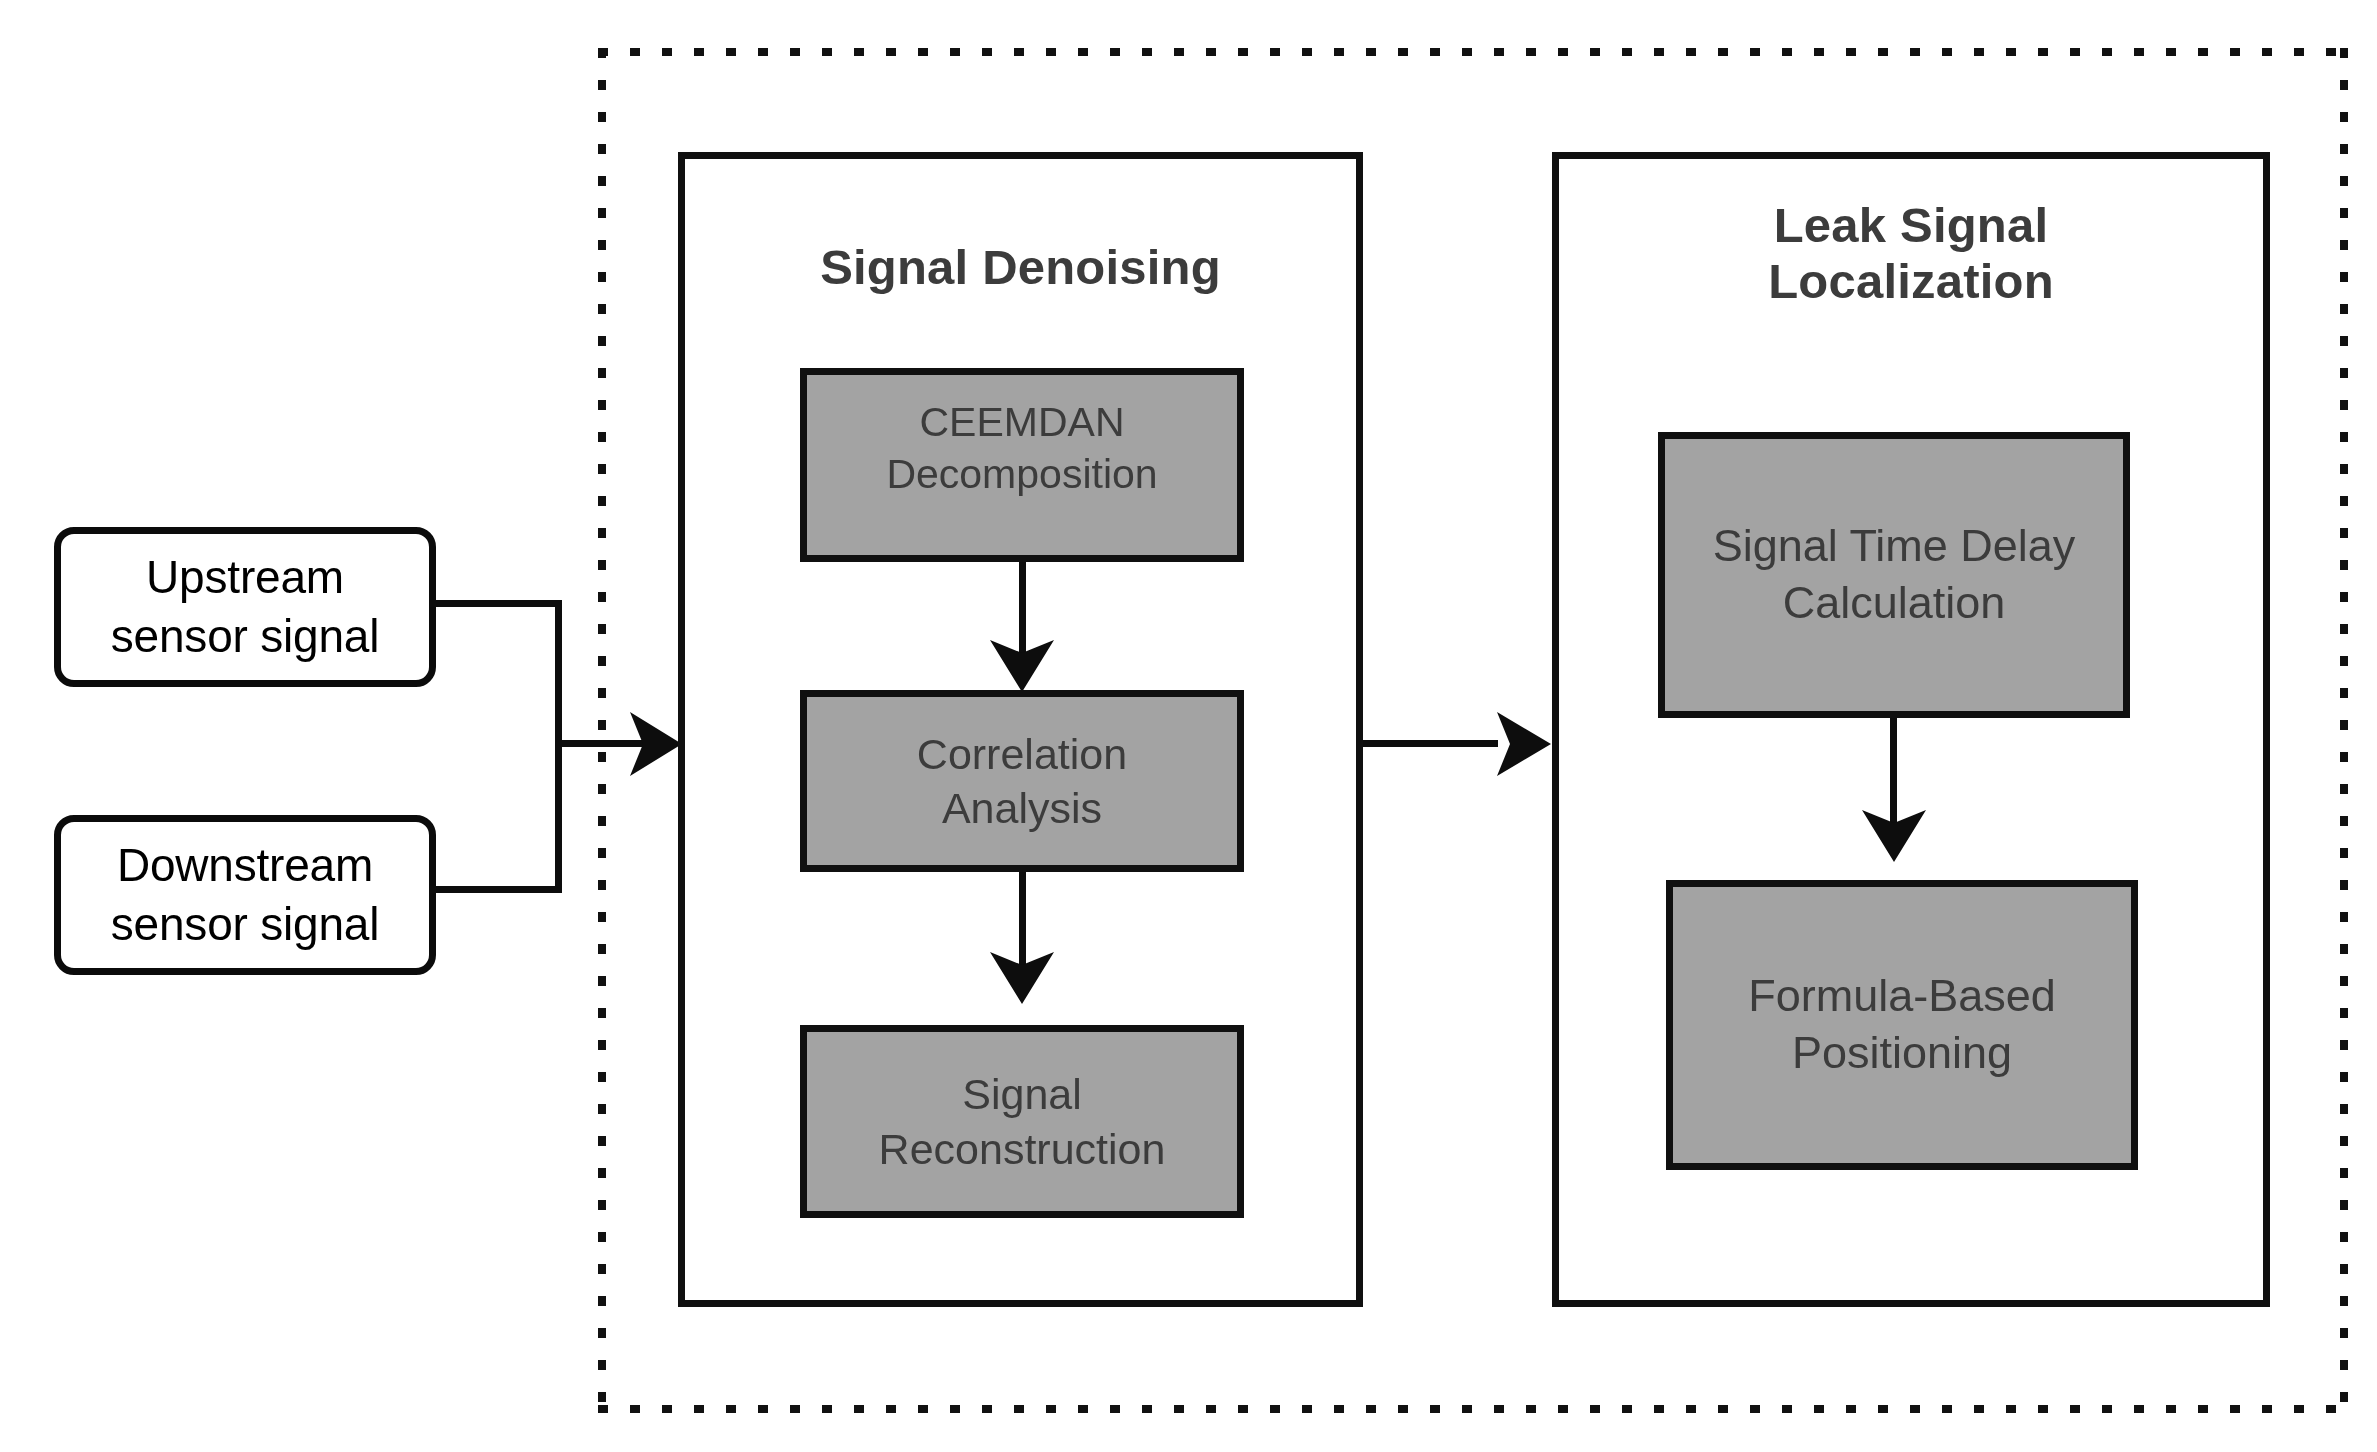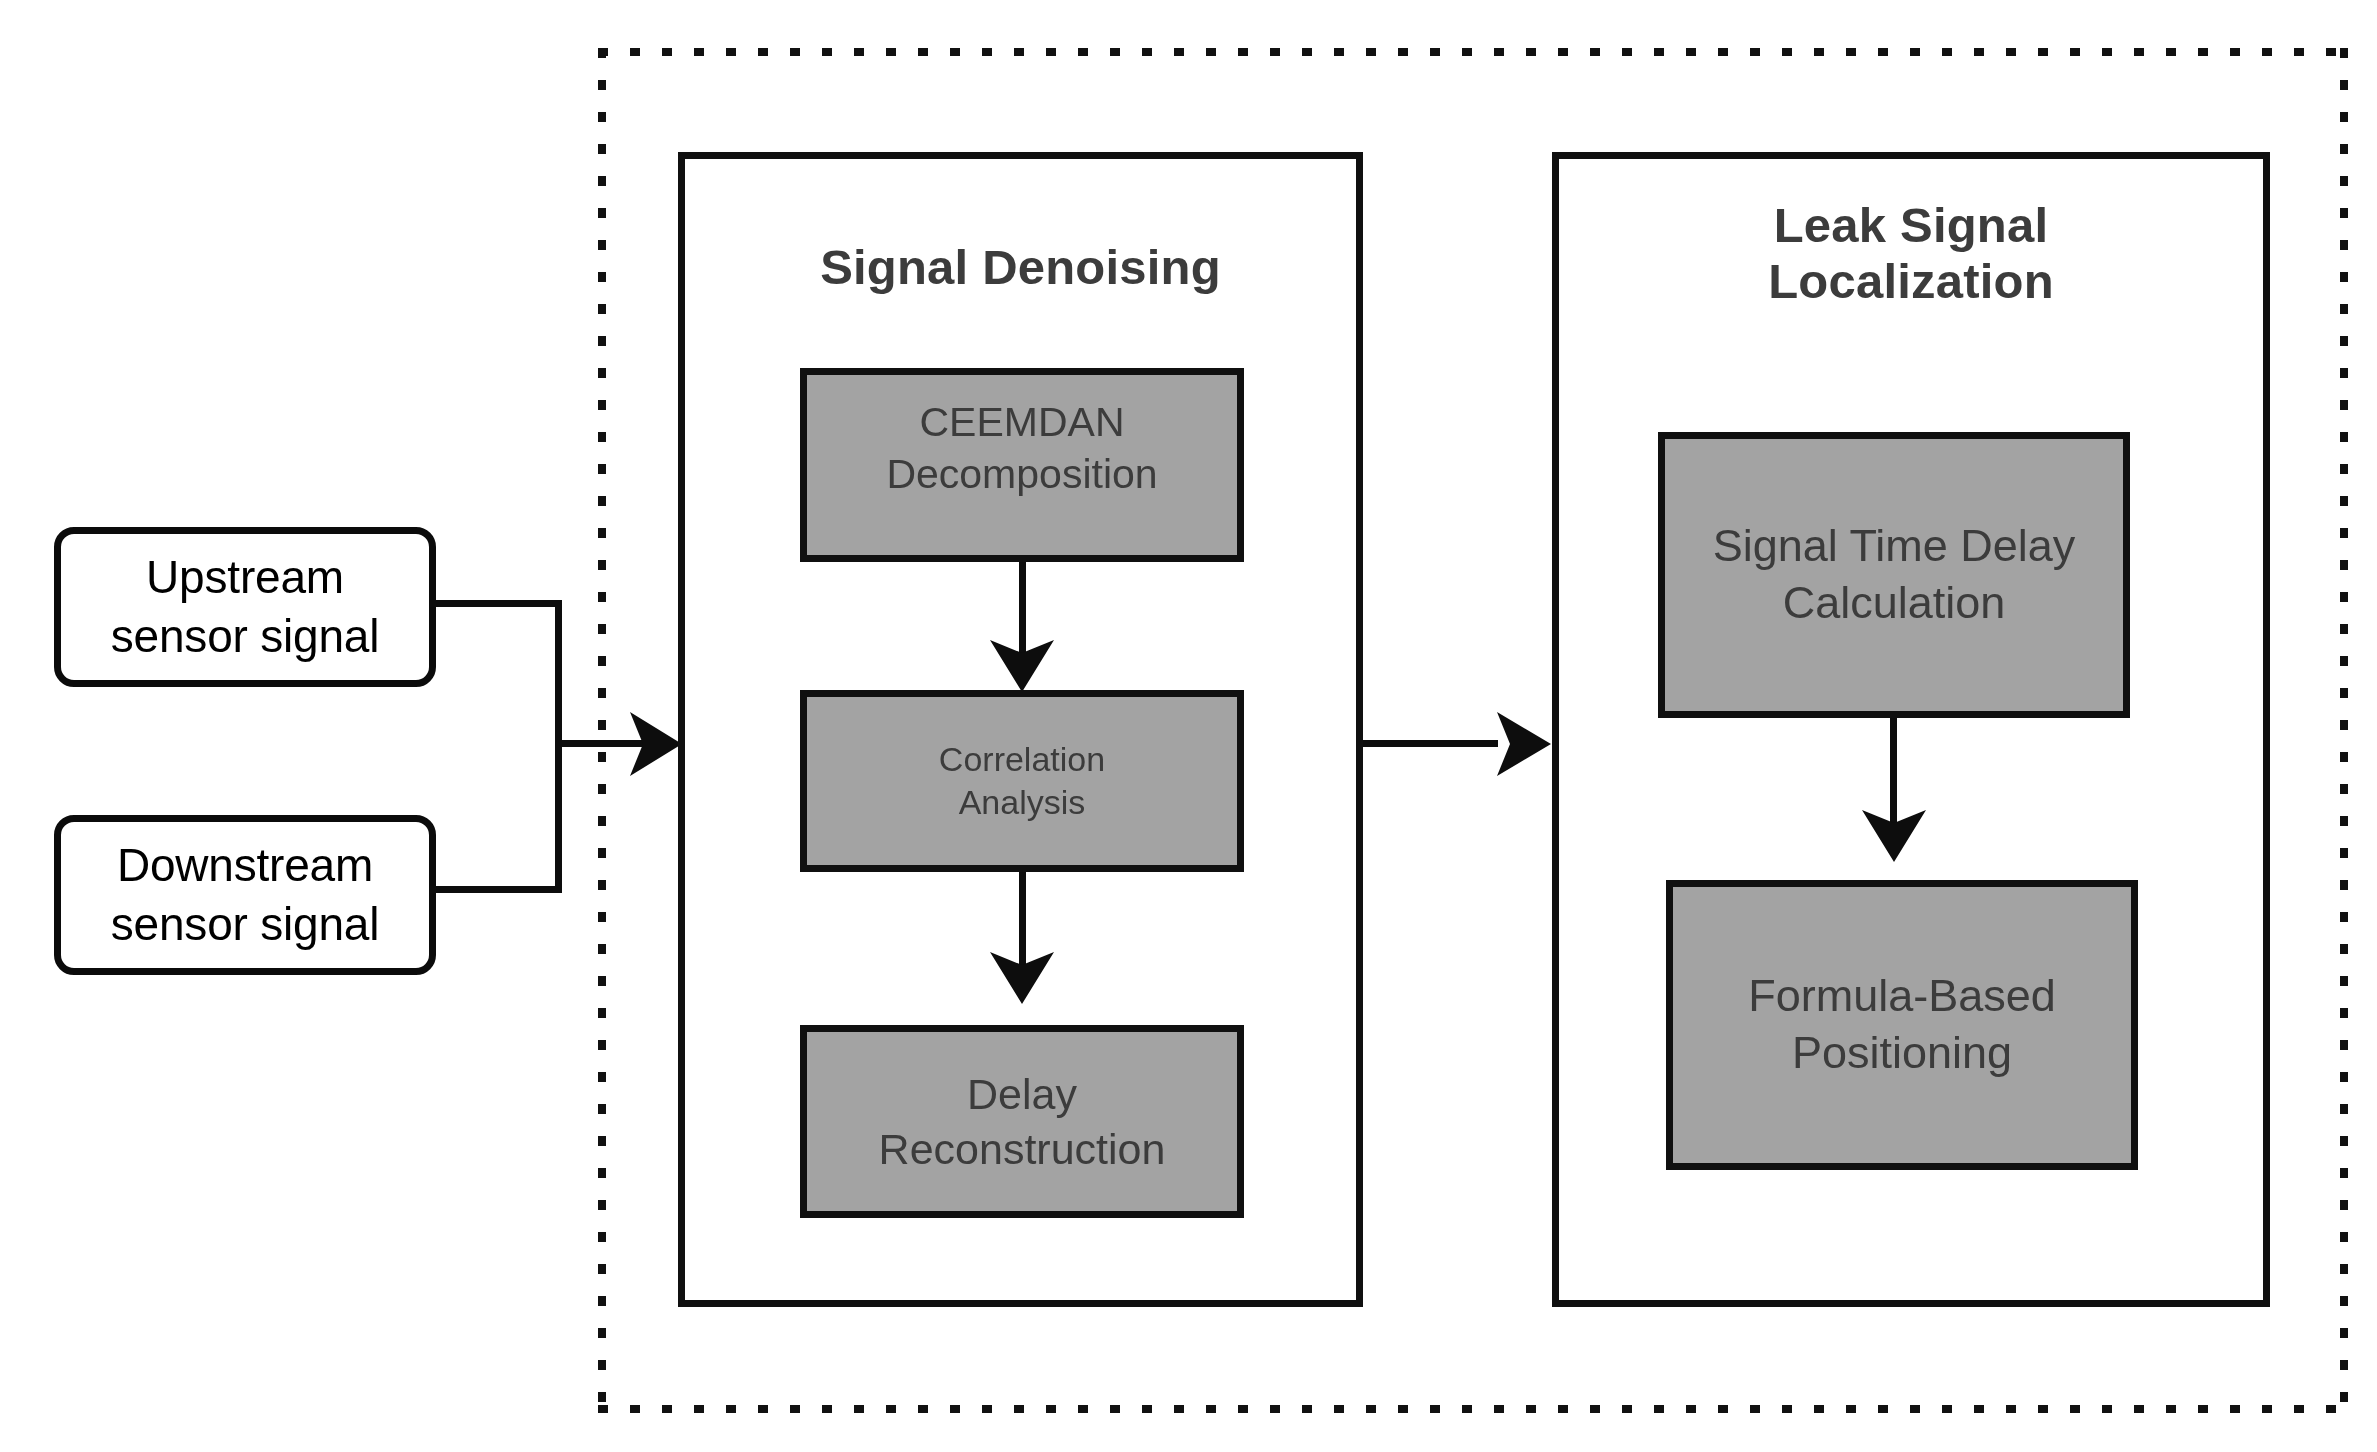--- a/index.html
+++ b/index.html
@@ -144,32 +144,32 @@
   <div class="proc-box v-top" style="left:800px; top:368px; width:444px; height:194px; font-size:41px; padding-top:22px;">
     <span>CEEMDAN
 Decomposition</span>
   </div>
 
   <div class="v-line" style="left:1019px; top:562px; height:96px;"></div>
   <svg class="arrow-svg" style="left:984px; top:640px;" width="76" height="56" viewBox="0 0 76 56">
     <path d="M6 0 L38 52 L70 0 L38 13 Z" fill="#0d0d0d"></path>
   </svg>
 
-  <div class="proc-box v-center" style="left:800px; top:690px; width:444px; height:182px; font-size:34px;">
+  <div class="proc-box v-center" style="left:800px; top:690px; width:444px; height:182px; font-size:43px;">
     <span>Correlation
 Analysis</span>
   </div>
 
   <div class="v-line" style="left:1019px; top:872px; height:98px;"></div>
   <svg class="arrow-svg" style="left:984px; top:952px;" width="76" height="56" viewBox="0 0 76 56">
     <path d="M6 0 L38 52 L70 0 L38 13 Z" fill="#0d0d0d"></path>
   </svg>
 
   <div class="proc-box v-center" style="left:800px; top:1025px; width:444px; height:193px; font-size:43px;">
-    <span>Delay
+    <span>Signal
 Reconstruction</span>
   </div>
 
   <div class="h-line" style="left:1363px; top:740px; width:135px;"></div>
   <svg class="arrow-svg" style="left:1497px; top:706px;" width="58" height="76" viewBox="0 0 58 76">
     <path d="M0 6 L54 38 L0 70 L13 38 Z" fill="#0d0d0d"></path>
   </svg>
 
   <div class="panel" style="left:1552px; top:152px; width:718px; height:1155px;">
   </div>

